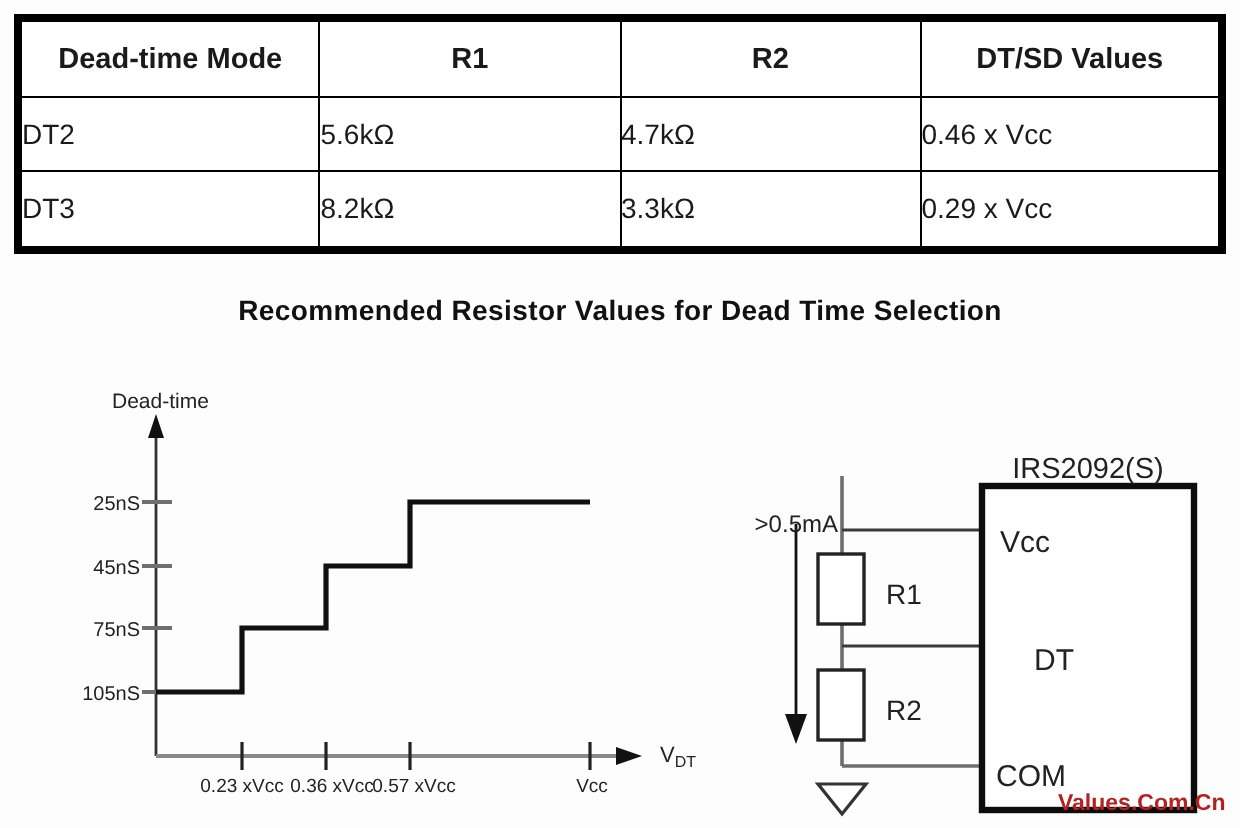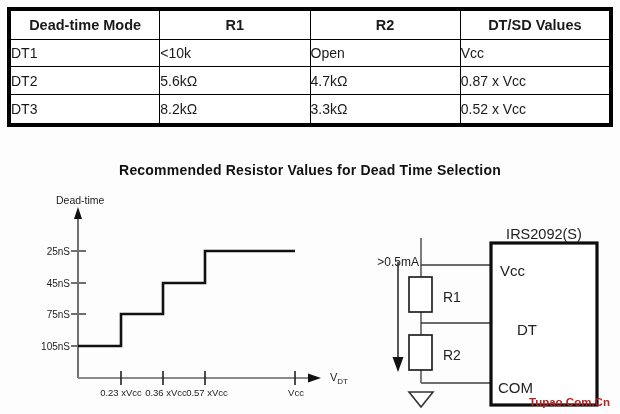--- a/index.html
+++ b/index.html
@@ -14,21 +14,21 @@
   }
   .dt-table td,.dt-table th{
     border:1.5px solid #000;vertical-align:middle;
     font-size:14px;padding:0;white-space:nowrap;
   }
   .dt-table th{font-weight:bold;font-size:14.5px;}
   .dt-table{border:3px solid #000;outline:1px solid #000;}
   
   .caption{
     position:absolute;left:0;top:147px;width:620px;text-align:center;
-    font-weight:bold;font-size:14px;letter-spacing:0.2px;color:#111;margin-top:15px;
+    font-weight:bold;font-size:14px;letter-spacing:0.2px;color:#111;
   }
   
   .chart-svg{position:absolute;left:0;top:185px;}
   .circuit-svg{position:absolute;left:355px;top:185px;}
   svg text{font-family:"Liberation Sans", sans-serif;fill:#222;}
   .ticklbl{font-size:10px;}
   .xticklbl{font-size:9.5px;}
   .axislbl{font-size:10.5px;}
   .pinlbl{font-size:15px;}
   .iclbl{font-size:14.5px;}
@@ -45,36 +45,30 @@
 
 <table class="dt-table">
   <tbody>
       <tr>
     <th>Dead-time Mode</th>
     <th>R1</th>
     <th>R2</th>
     <th>DT/SD Values</th>
   </tr>
   <tr>
-    <td>DT1</td>
-    <td>&lt;10k</td>
-    <td>Open</td>
-    <td>Vcc</td>
-  </tr>
-  <tr>
     <td>DT2</td>
     <td>5.6kΩ</td>
     <td>4.7kΩ</td>
-    <td>0.87 x Vcc</td>
+    <td>0.46 x Vcc</td>
   </tr>
   <tr>
     <td>DT3</td>
     <td>8.2kΩ</td>
     <td>3.3kΩ</td>
-    <td>0.52 x Vcc</td>
+    <td>0.29 x Vcc</td>
   </tr>
 </tbody>
   </table>
 
 <div class="caption">Recommended Resistor Values for Dead Time Selection</div>
 
 <svg class="chart-svg" width="360" height="229" viewBox="0 0 360 229">
 
   <line x1="78" y1="32" x2="78" y2="193" stroke="#333" stroke-width="1.4"></line>
   <polygon points="74,34 82,34 78,22" fill="#111"></polygon>
@@ -128,13 +122,13 @@
 
   <polygon points="54,207 78,207 66,222" fill="#fff" stroke="#333" stroke-width="1.6"></polygon>
 
   <rect x="136" y="58" width="106" height="162" fill="#fff" stroke="#0d0d0d" stroke-width="3.2"></rect>
   <text x="189" y="54" text-anchor="middle" class="iclbl">IRS2092(S)</text>
   <text x="145" y="91" class="pinlbl">Vcc</text>
   <text x="162" y="150" class="pinlbl">DT</text>
   <text x="143" y="208" class="pinlbl">COM</text>
 </svg>
 
-<div class="watermark" style="color: rgb(180, 33, 33);">Tupao.Com.Cn</div>
+<div class="watermark" style="color: rgb(180, 33, 33);">Values.Com.Cn</div>
 
 </body></html>

